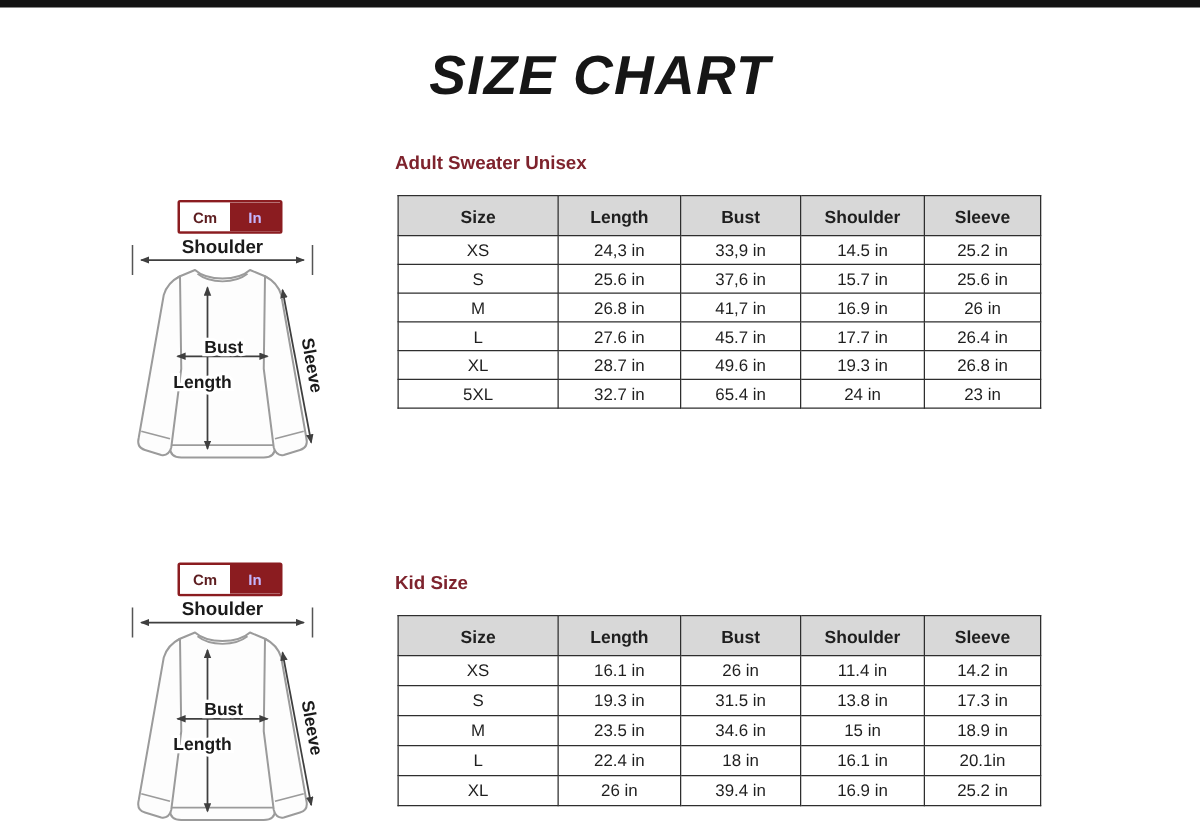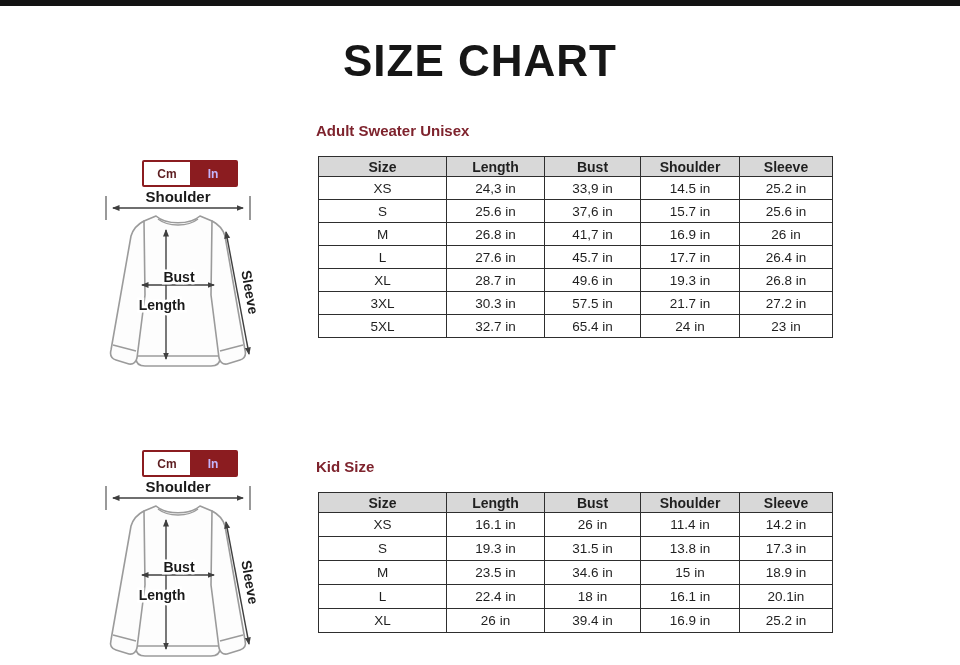--- a/index.html
+++ b/index.html
@@ -2,28 +2,28 @@
 <html><head>
 <meta charset="utf-8">
 <style>
   * { margin:0; padding:0; box-sizing:border-box; }
   html,body { width:960px; height:665px; }
   body { font-family:"Liberation Sans", sans-serif; background:#ffffff; position:relative; overflow:hidden; }
 
   .topbar { position:absolute; left:0; top:0; width:960px; height:6px; background:#131313; }
 
   .title { position:absolute; left:0; top:36px; width:960px; text-align:center;
-           font-size:44px; font-weight:bold; letter-spacing:1px; color:#161616; }
+           font-size:44px; font-weight:bold; letter-spacing:1px; color:#161616;font-style:italic; }
 
   .section-heading { position:absolute; left:316px; font-size:15px; font-weight:bold; color:#7e232d; }
   #adult-heading { top:122px; }
   #kid-heading   { top:458px; }
 
   
-  .unit-toggle { position:absolute; width:96px; height:27px; display:flex;
+  .unit-toggle { position:absolute; width:84px; height:27px; display:flex;
                  border:2px solid #8b1c20; border-radius:2px; overflow:hidden; background:#fff; }
   #adult-toggle { left:142px; top:160px; }
   #kid-toggle   { left:142px; top:450px; }
   .unit { flex:1; display:flex; align-items:center; justify-content:center;
           font-size:12px; font-weight:bold; cursor:pointer; }
   .unit.cm { background:#ffffff; color:#5d1d20; }
   .unit.in { background:#8b1c20; color:#c4b5fd; }
 
   
   .sweater-svg { position:absolute; width:170px; height:205px; }
@@ -36,21 +36,21 @@
   .dlabel { font-family:"Liberation Sans", sans-serif; font-size:14px; font-weight:bold;
             fill:#1a1a1a; paint-order:stroke; stroke:#ffffff; stroke-width:5px; }
   .dlabel.big { font-size:15px; stroke-width:0; }
 
   
   .size-table { position:absolute; left:318px; width:514px; border-collapse:collapse; table-layout:fixed; }
   #adult-table { top:156px; }
   #kid-table   { top:492px; }
   .size-table th, .size-table td { border:1.6px solid #2e2e2e; text-align:center; vertical-align:middle;
                                    color:#1f1f1f; background:#ffffff; }
-  .size-table th { background:#d8d8d8; font-size:14px; font-weight:bold; height:20px; }
+  .size-table th { background:#d8d8d8; font-size:14px; font-weight:bold; height:32px; }
   #adult-table td { font-size:13.5px; height:23px; }
   #kid-table td   { font-size:13.5px; height:24px; }
 </style>
 </head>
 <body>
 
 <div class="topbar"></div>
 <h1 class="title">SIZE CHART</h1>
 
 <div class="unit-toggle" id="adult-toggle">
@@ -133,27 +133,20 @@
       <td>45.7 in</td>
       <td>17.7 in</td>
       <td>26.4 in</td>
     </tr>
     <tr>
       <td>XL</td>
       <td>28.7 in</td>
       <td>49.6 in</td>
       <td>19.3 in</td>
       <td>26.8 in</td>
-    </tr>
-    <tr>
-      <td>3XL</td>
-      <td>30.3 in</td>
-      <td>57.5 in</td>
-      <td>21.7 in</td>
-      <td>27.2 in</td>
     </tr>
     <tr>
       <td>5XL</td>
       <td>32.7 in</td>
       <td>65.4 in</td>
       <td>24 in</td>
       <td>23 in</td>
     </tr>
   </tbody>
 </table>

